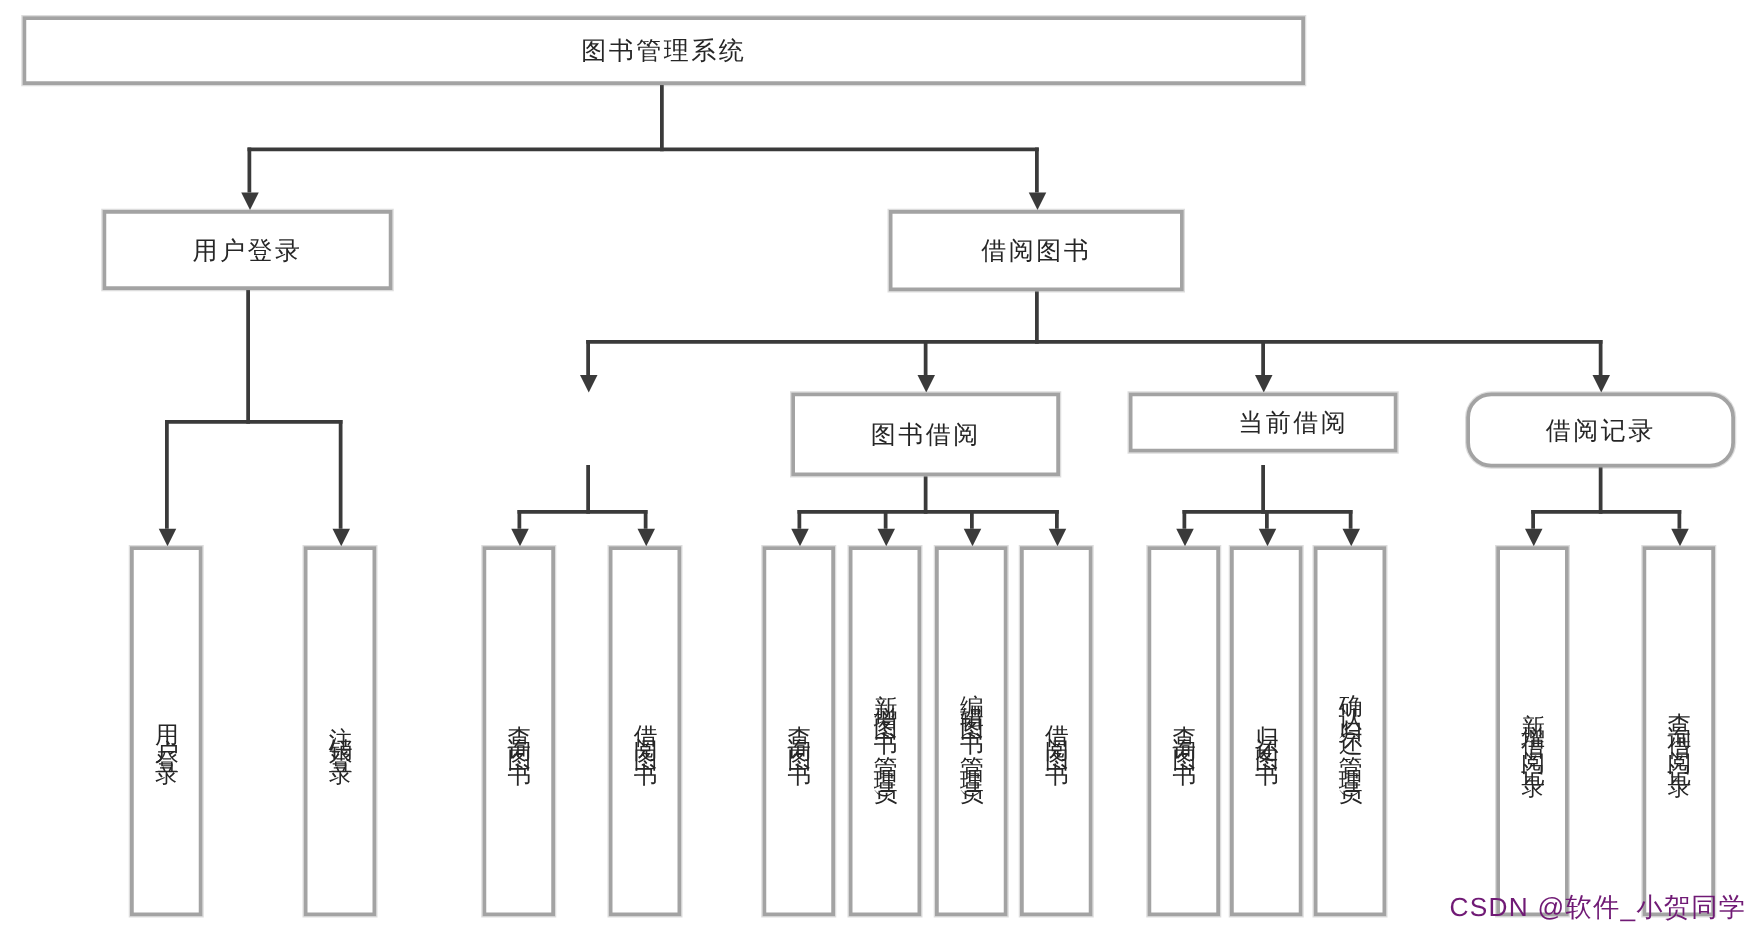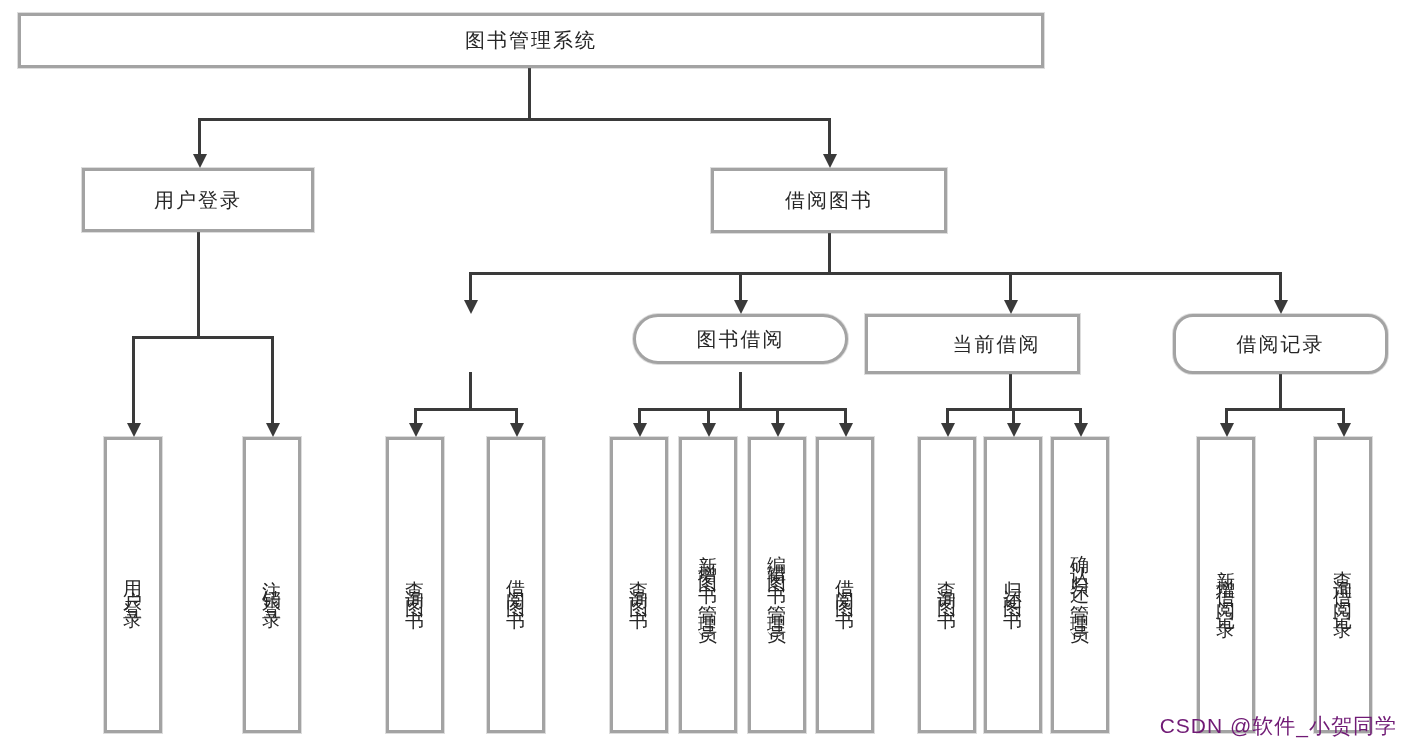--- a/index.html
+++ b/index.html
@@ -81,22 +81,22 @@
   <div class="arrow" style="left:132px; top:336px; height:87px;"></div>
   <div class="arrow" style="left:271px; top:336px; height:87px;"></div>
 
   <div class="vl" style="left:828px; top:231px; height:44px;"></div>
   <div class="hl" style="left:469px; top:272px; width:813px;"></div>
   <div class="arrow" style="left:469px; top:272px; height:28px;"></div>
   <div class="arrow" style="left:739px; top:272px; height:28px;"></div>
   <div class="arrow" style="left:1009px; top:272px; height:28px;"></div>
   <div class="arrow" style="left:1279px; top:272px; height:28px;"></div>
 
-  <div class="box h" style="left:633px; top:314px; width:215px; height:50px;border-radius:28px;">图书借阅</div>
-  <div class="box h" style="left:865px; top:314px; width:215px; height:60px;padding-left:48px;">当前借阅</div>
+  <div class="box h" style="left:633px; top:314px; width:215px; height:67px;">图书借阅</div>
+  <div class="box h" style="left:903px; top:314px; width:215px; height:48px;padding-left:48px;">当前借阅</div>
   <div class="box h" style="left:1173px; top:314px; width:215px; height:60px;border-radius:20px;">借阅记录</div>
 
   <div class="vl" style="left:469px; top:372px; height:39px;"></div>
   <div class="hl" style="left:414px; top:408px; width:104px;"></div>
   <div class="arrow" style="left:414px; top:408px; height:15px;"></div>
   <div class="arrow" style="left:515px; top:408px; height:15px;"></div>
 
   <div class="vl" style="left:739px; top:372px; height:39px;"></div>
   <div class="hl" style="left:638px; top:408px; width:209px;"></div>
   <div class="arrow" style="left:638px; top:408px; height:15px;"></div>

